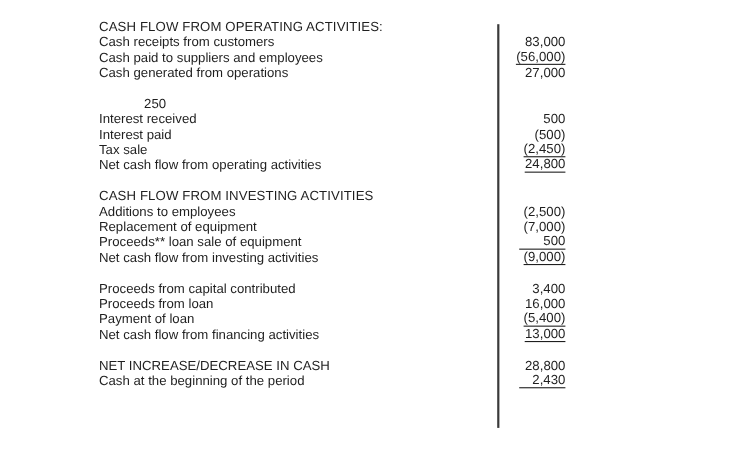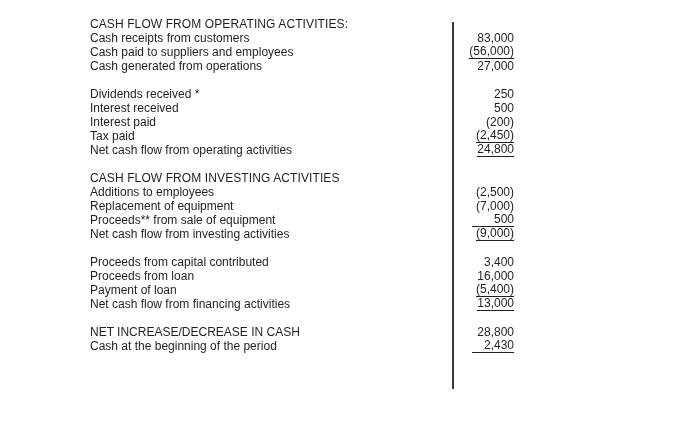--- a/index.html
+++ b/index.html
@@ -70,36 +70,35 @@
   </div>
 
   <div class="row">
     <span class="label">Cash generated from operations</span>
     <span class="value-cell"><span class="num">27,000</span></span>
   </div>
 
   <div class="row blank"></div>
 
   <div class="row">
-    <span class="label">Dividends received *</span>
     <span class="value-cell"><span class="num">250</span></span>
   </div>
 
   <div class="row">
     <span class="label">Interest received</span>
     <span class="value-cell"><span class="num">500</span></span>
   </div>
 
   <div class="row">
     <span class="label">Interest paid</span>
-    <span class="value-cell"><span class="num">(200)</span></span>
+    <span class="value-cell"><span class="num">(500)</span></span>
   </div>
 
   <div class="row">
-    <span class="label">Tax paid</span>
+    <span class="label">Tax sale</span>
     <span class="value-cell"><span class="num u">(2,450)</span></span>
   </div>
 
   <div class="row">
     <span class="label">Net cash flow from operating activities</span>
     <span class="value-cell"><span class="num u">24,800</span></span>
   </div>
 
   <div class="row blank"></div>
 
@@ -111,21 +110,21 @@
     <span class="label">Additions to employees</span>
     <span class="value-cell"><span class="num">(2,500)</span></span>
   </div>
 
   <div class="row">
     <span class="label">Replacement of equipment</span>
     <span class="value-cell"><span class="num">(7,000)</span></span>
   </div>
 
   <div class="row">
-    <span class="label">Proceeds** from sale of equipment</span>
+    <span class="label">Proceeds** loan sale of equipment</span>
     <span class="value-cell"><span class="num u u-ext">500</span></span>
   </div>
 
   <div class="row">
     <span class="label">Net cash flow from investing activities</span>
     <span class="value-cell"><span class="num u">(9,000)</span></span>
   </div>
 
   <div class="row blank"></div>
 

